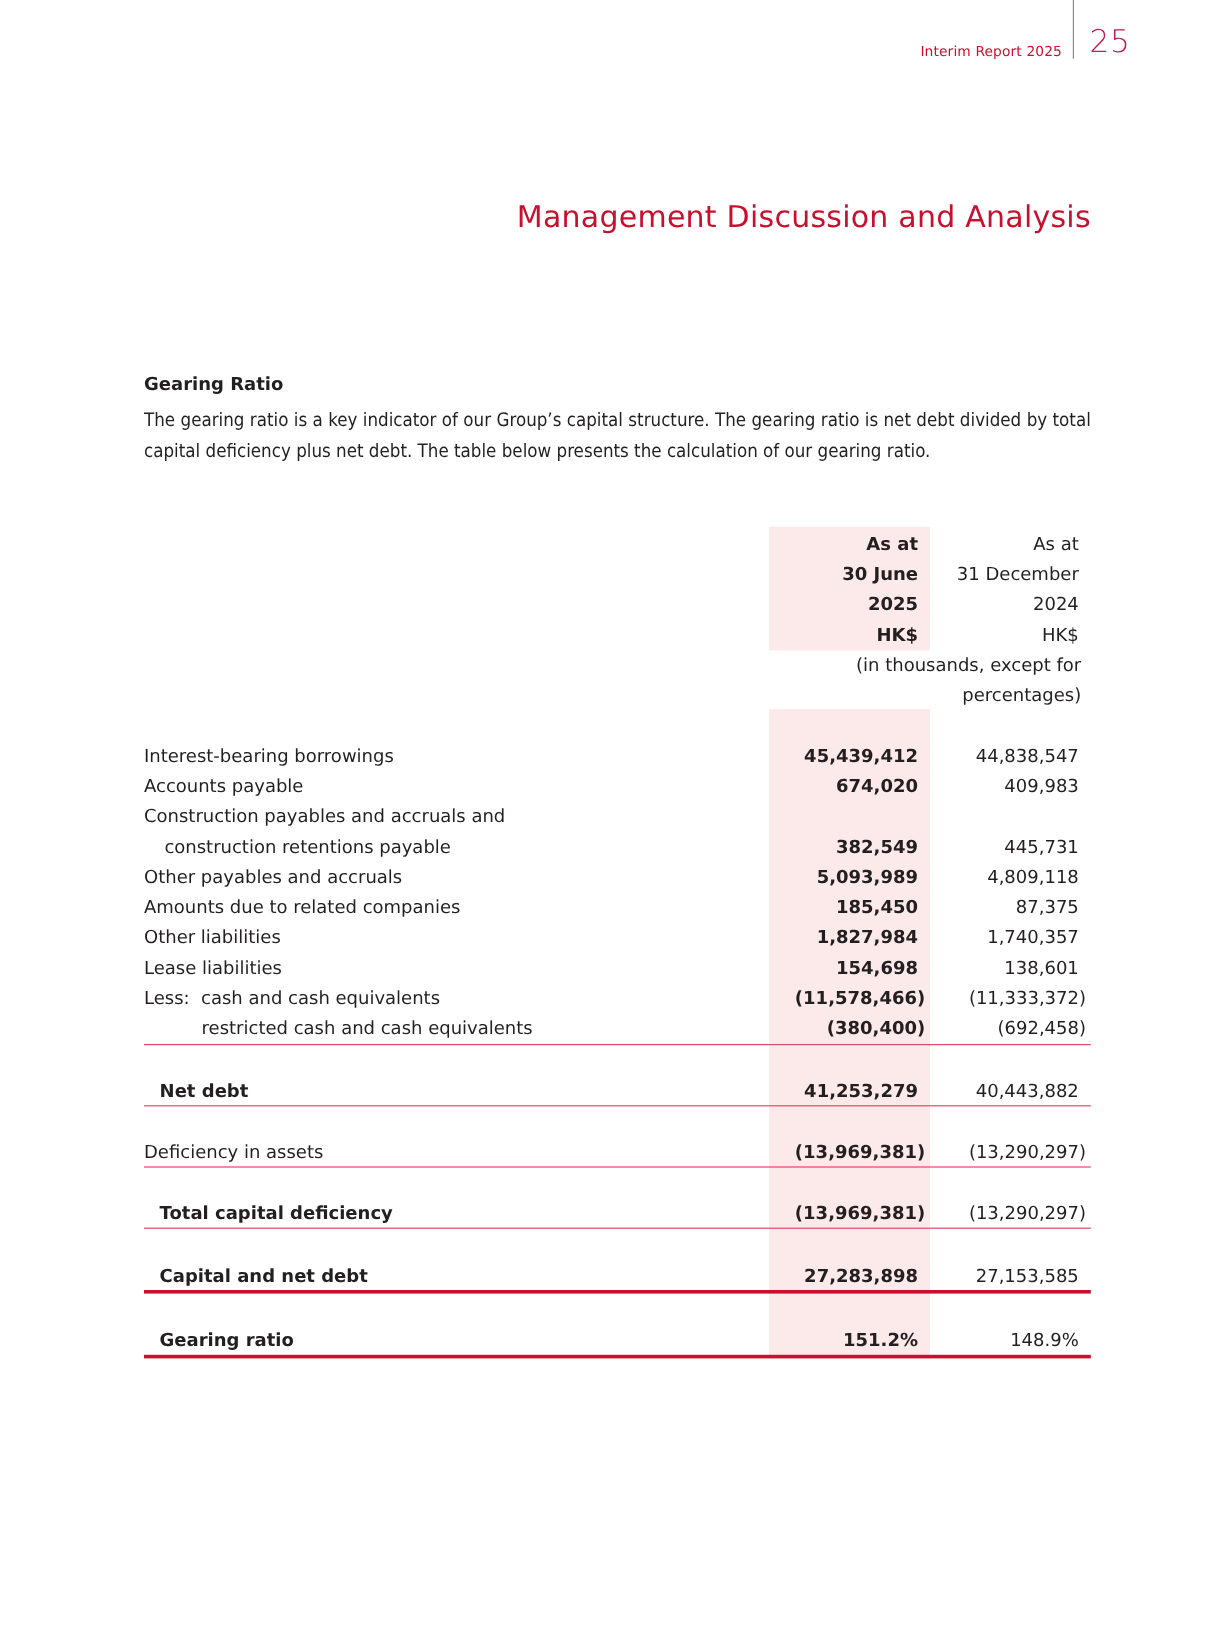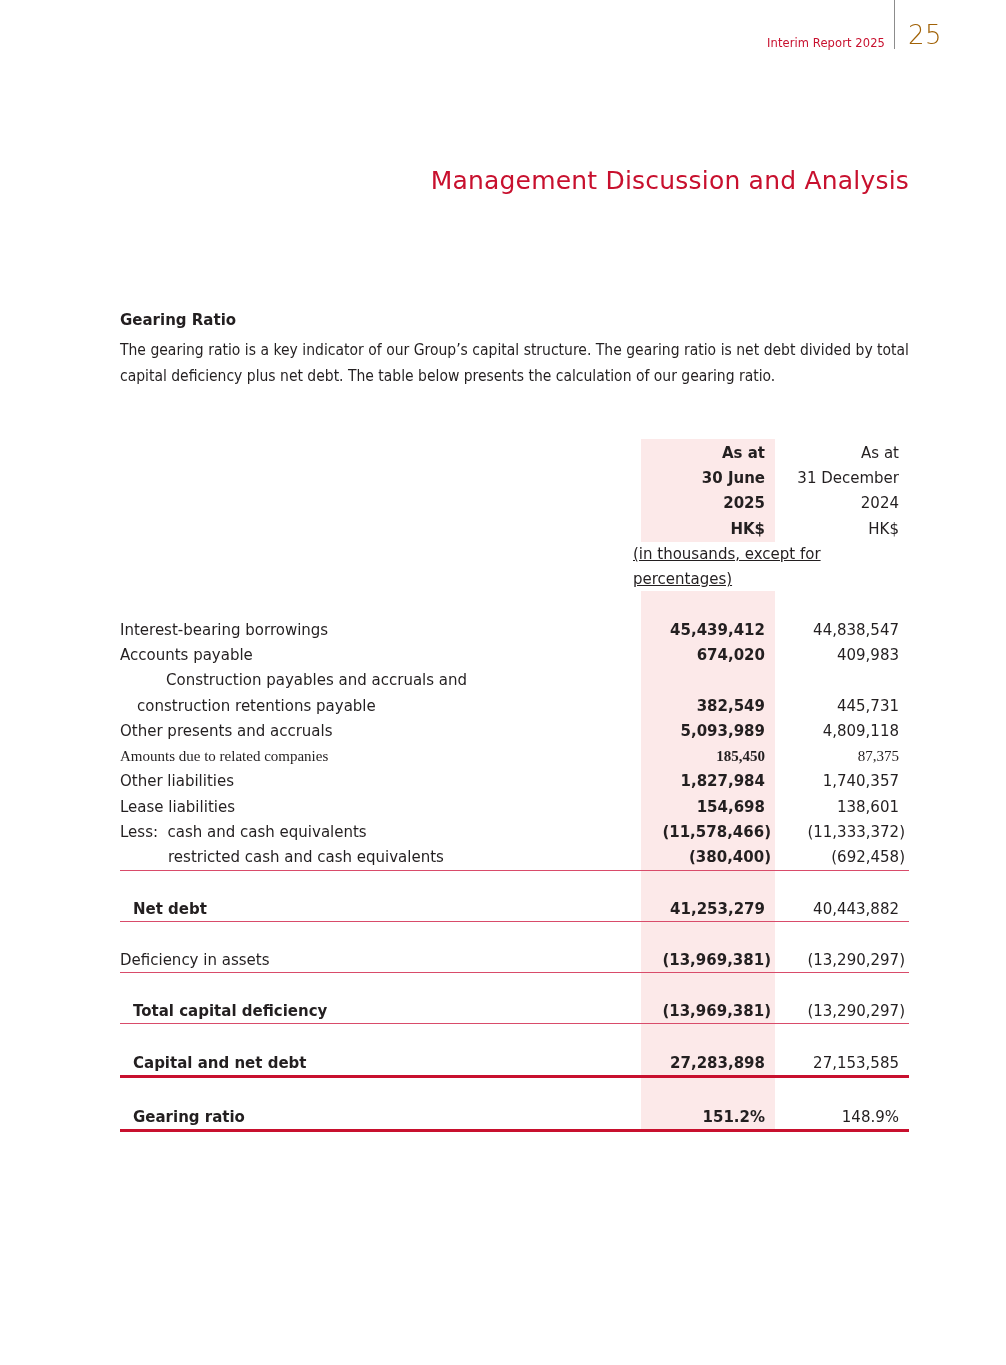--- a/index.html
+++ b/index.html
@@ -10,21 +10,21 @@
   }
   .header-report {
     position: absolute; top: 36px; right: 121px;
     font-size: 11.5px; color: #c8102e; letter-spacing: 0.1px;
   }
   .header-divider {
     position: absolute; left: 894px; top: 0; width: 1px; height: 49px; background: #8c8c8c;
   }
   .header-page {
     position: absolute; left: 908px; top: 20px;
-    font-size: 26px; color: #a16207; font-weight: 300; letter-spacing: 0.5px;
+    font-size: 26px; color: #be185d; font-weight: 300; letter-spacing: 0.5px;
   }
   .page-title {
     position: absolute; right: 97px; top: 166px;
     font-size: 25px; color: #c8102e; letter-spacing: 0.2px; white-space: nowrap;
   }
   .section-heading {
     position: absolute; left: 120px; top: 311px;
     font-size: 15px; font-weight: bold;
   }
   .intro {
@@ -37,23 +37,22 @@
   }
   .shade-top { top: 439px; height: 103px; }
   .shade-body { top: 591px; height: 541px; }
   .col-head {
     position: absolute; font-size: 15px; line-height: 25.2px; text-align: right;
   }
   .col-head.cur { left: 641px; width: 124px; font-weight: bold; top: 441px; }
   .col-head.prev { left: 775px; width: 124px; top: 441px; }
   .unit-note {
     position: absolute; left: 641px; width: 268px; top: 542px;
-    text-align: left; font-size: 15px; line-height: 25.2px;
+    text-align: right; font-size: 15px; line-height: 25.2px;
     margin-left: -8px;
-    text-decoration: underline;
   }
   .row {
     position: absolute; left: 120px; width: 789px; height: 25.2px;
     font-size: 15px; line-height: 25.2px;
   }
   .row .label { position: absolute; left: 0; white-space: nowrap; }
   .row .label.indent1 { left: 17px; }
   .row .label.indent2 { left: 48px; }
   .row .v-cur { position: absolute; right: 144px; text-align: right; font-weight: bold; white-space: nowrap; }
   .row .v-prev { position: absolute; right: 10px; text-align: left; white-space: nowrap; }
@@ -101,34 +100,34 @@
 <div class="row" style="top:618px;">
   <span class="label">Interest-bearing borrowings</span>
   <span class="v-cur">45,439,412</span>
   <span class="v-prev">44,838,547</span>
 </div>
 <div class="row" style="top:643px;">
   <span class="label">Accounts payable</span>
   <span class="v-cur">674,020</span>
   <span class="v-prev">409,983</span>
 </div>
-<div class="row" style="top:668px;margin-left:46px;">
+<div class="row" style="top:668px;">
   <span class="label">Construction payables and accruals and</span>
 </div>
 <div class="row" style="top:694px;">
   <span class="label indent1">construction retentions payable</span>
   <span class="v-cur">382,549</span>
   <span class="v-prev">445,731</span>
 </div>
 <div class="row" style="top:719px;">
-  <span class="label">Other presents and accruals</span>
+  <span class="label">Other payables and accruals</span>
   <span class="v-cur">5,093,989</span>
   <span class="v-prev">4,809,118</span>
 </div>
-<div class="row" style="top:744px;font-family:Liberation Serif, serif;">
+<div class="row" style="top:744px;">
   <span class="label">Amounts due to related companies</span>
   <span class="v-cur">185,450</span>
   <span class="v-prev">87,375</span>
 </div>
 <div class="row" style="top:769px;">
   <span class="label">Other liabilities</span>
   <span class="v-cur">1,827,984</span>
   <span class="v-prev">1,740,357</span>
 </div>
 <div class="row" style="top:795px;">

